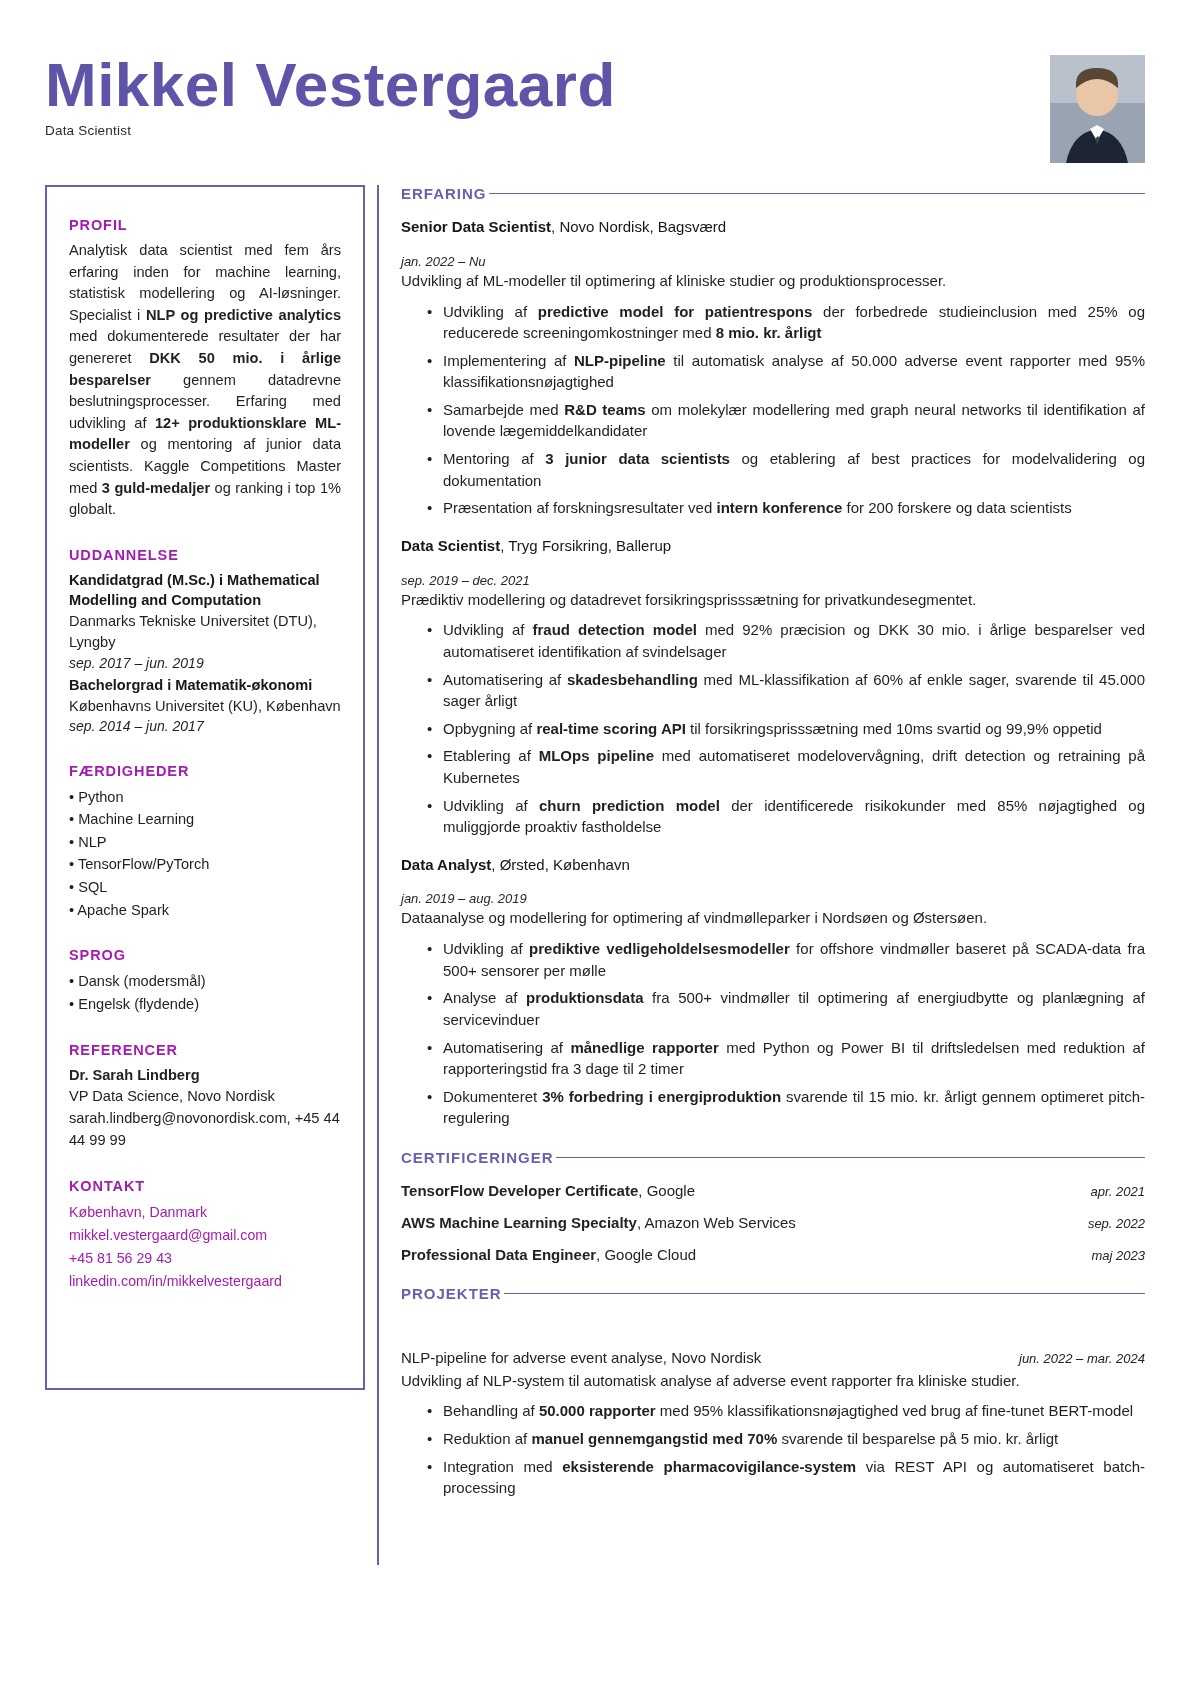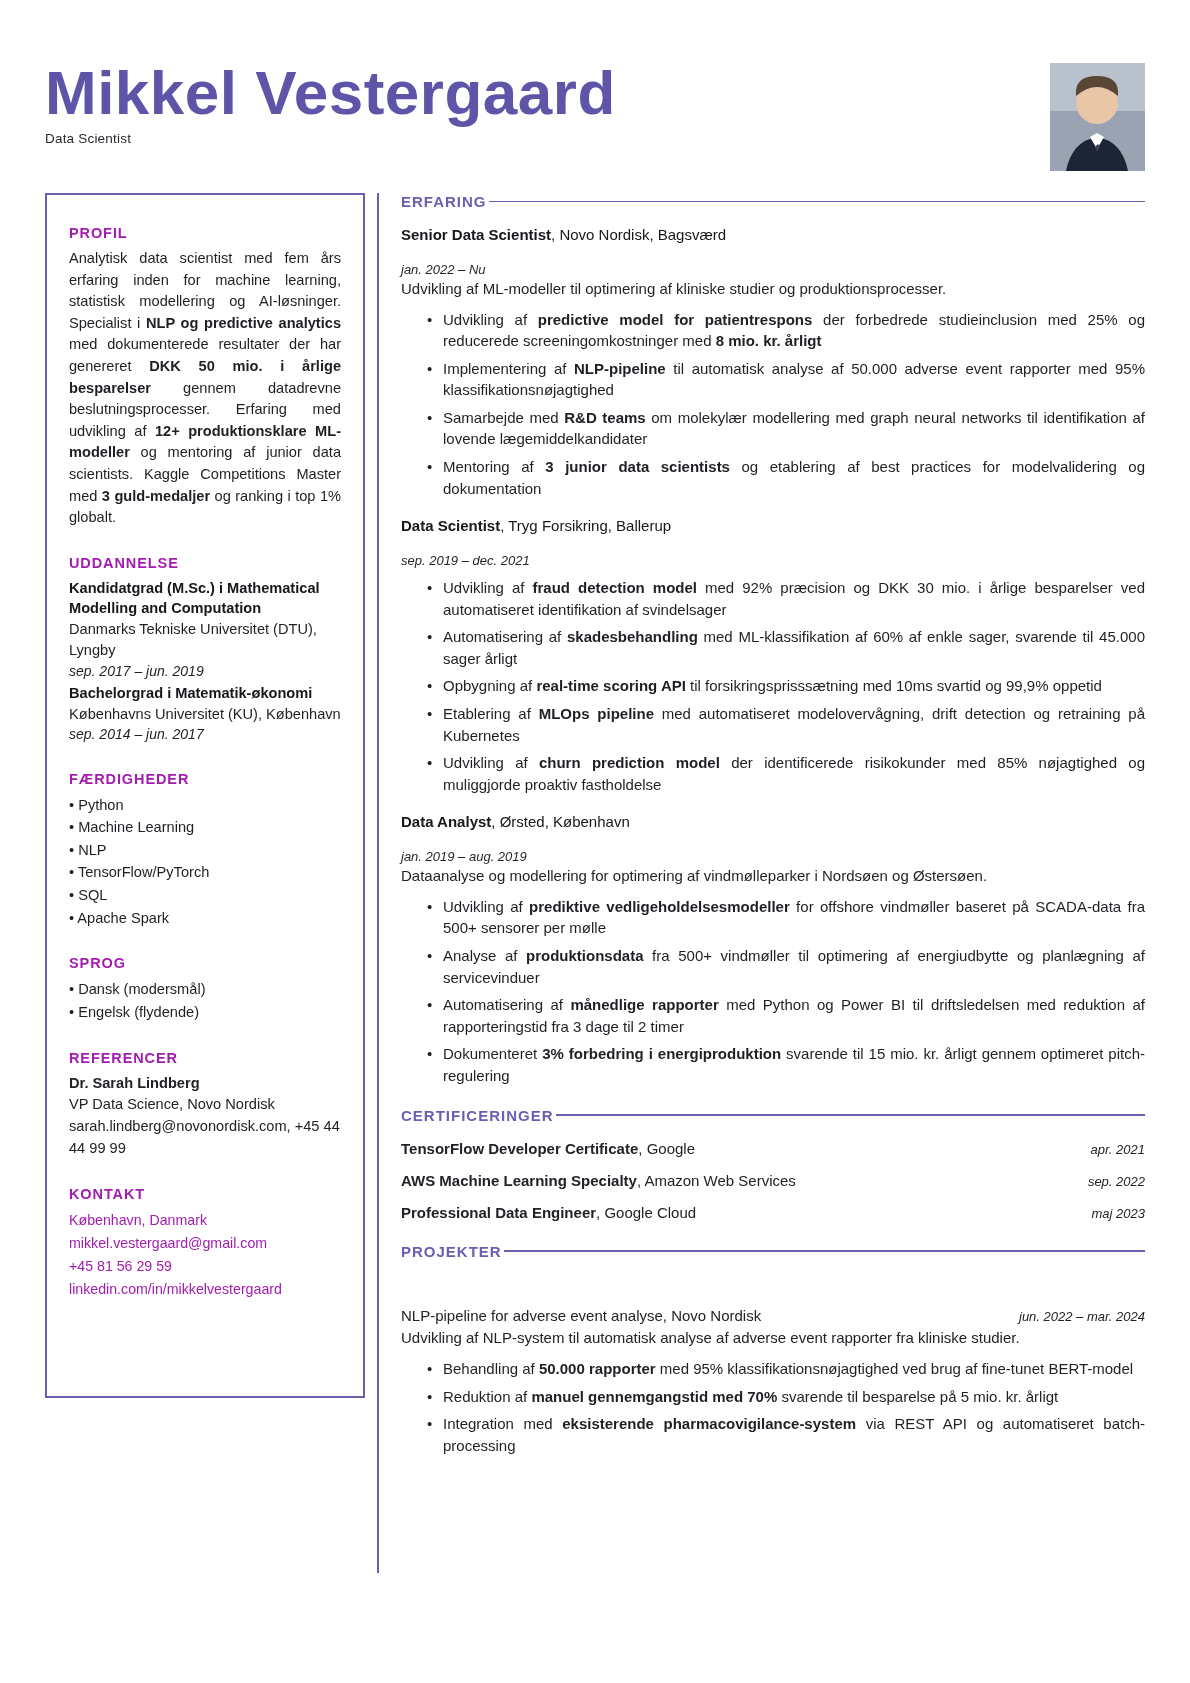--- a/index.html
+++ b/index.html
@@ -14,21 +14,20 @@
     position: relative;
     overflow: hidden;
   }
   .page { width: 1190px; height: 1683px; position: relative; padding: 0; }
 
   
   .header {
     position: relative;
     padding: 52px 45px 0 45px;
     height: 185px;
-    margin-top: 8px;
   }
   .name {
     font-size: 62px;
     font-weight: 700;
     color: #5f55a8;
     letter-spacing: 0.5px;
     line-height: 1.05;
     margin: 0;
     white-space: nowrap;
   }
@@ -231,21 +230,21 @@
         <div class="ref-name">Dr. Sarah Lindberg</div>
         <div class="ref-line">VP Data Science, Novo Nordisk</div>
         <div class="ref-line">sarah.lindberg@novonordisk.com, +45 44 44 99 99</div>
       </section>
 
       <section class="side-sec">
         <div class="side-h">KONTAKT</div>
         <div>
             <div class="contact-line">København, Danmark</div>
             <div class="contact-line">mikkel.vestergaard@gmail.com</div>
-            <div class="contact-line">+45 81 56 29 59</div>
+            <div class="contact-line">+45 81 56 29 43</div>
             <div class="contact-line">linkedin.com/in/mikkelvestergaard</div>
           </div>
       </section>
 
     </aside>
 
     <main class="main">
 
       <section class="main-sec">
         <div class="main-h-row">
@@ -257,27 +256,29 @@
               <div class="job-head">
                 <div class="job-title"><b>Senior Data Scientist</b>, Novo Nordisk, Bagsværd</div>
                 <div class="job-date">jan. 2022 – Nu</div>
               </div>
               <div class="job-desc">Udvikling af ML-modeller til optimering af kliniske studier og produktionsprocesser.</div>
               <ul class="job-points">
                 <li>Udvikling af <b>predictive model for patientrespons</b> der forbedrede studieinclusion med 25% og reducerede screeningomkostninger med <b>8 mio. kr. årligt</b></li>
                 <li>Implementering af <b>NLP-pipeline</b> til automatisk analyse af 50.000 adverse event rapporter med 95% klassifikationsnøjagtighed</li>
                 <li>Samarbejde med <b>R&amp;D teams</b> om molekylær modellering med graph neural networks til identifikation af lovende lægemiddelkandidater</li>
                 <li>Mentoring af <b>3 junior data scientists</b> og etablering af best practices for modelvalidering og dokumentation</li>
+                <li>Præsentation af forskningsresultater ved <b>intern konference</b> for 200 forskere og data scientists</li>
               </ul>
             </div>
             <div class="job">
               <div class="job-head">
                 <div class="job-title"><b>Data Scientist</b>, Tryg Forsikring, Ballerup</div>
                 <div class="job-date">sep. 2019 – dec. 2021</div>
               </div>
+              <div class="job-desc">Prædiktiv modellering og datadrevet forsikringsprisssætning for privatkundesegmentet.</div>
               <ul class="job-points">
                 <li>Udvikling af <b>fraud detection model</b> med 92% præcision og DKK 30 mio. i årlige besparelser ved automatiseret identifikation af svindelsager</li>
                 <li>Automatisering af <b>skadesbehandling</b> med ML-klassifikation af 60% af enkle sager, svarende til 45.000 sager årligt</li>
                 <li>Opbygning af <b>real-time scoring API</b> til forsikringsprisssætning med 10ms svartid og 99,9% oppetid</li>
                 <li>Etablering af <b>MLOps pipeline</b> med automatiseret modelovervågning, drift detection og retraining på Kubernetes</li>
                 <li>Udvikling af <b>churn prediction model</b> der identificerede risikokunder med 85% nøjagtighed og muliggjorde proaktiv fastholdelse</li>
               </ul>
             </div>
             <div class="job">
               <div class="job-head">

